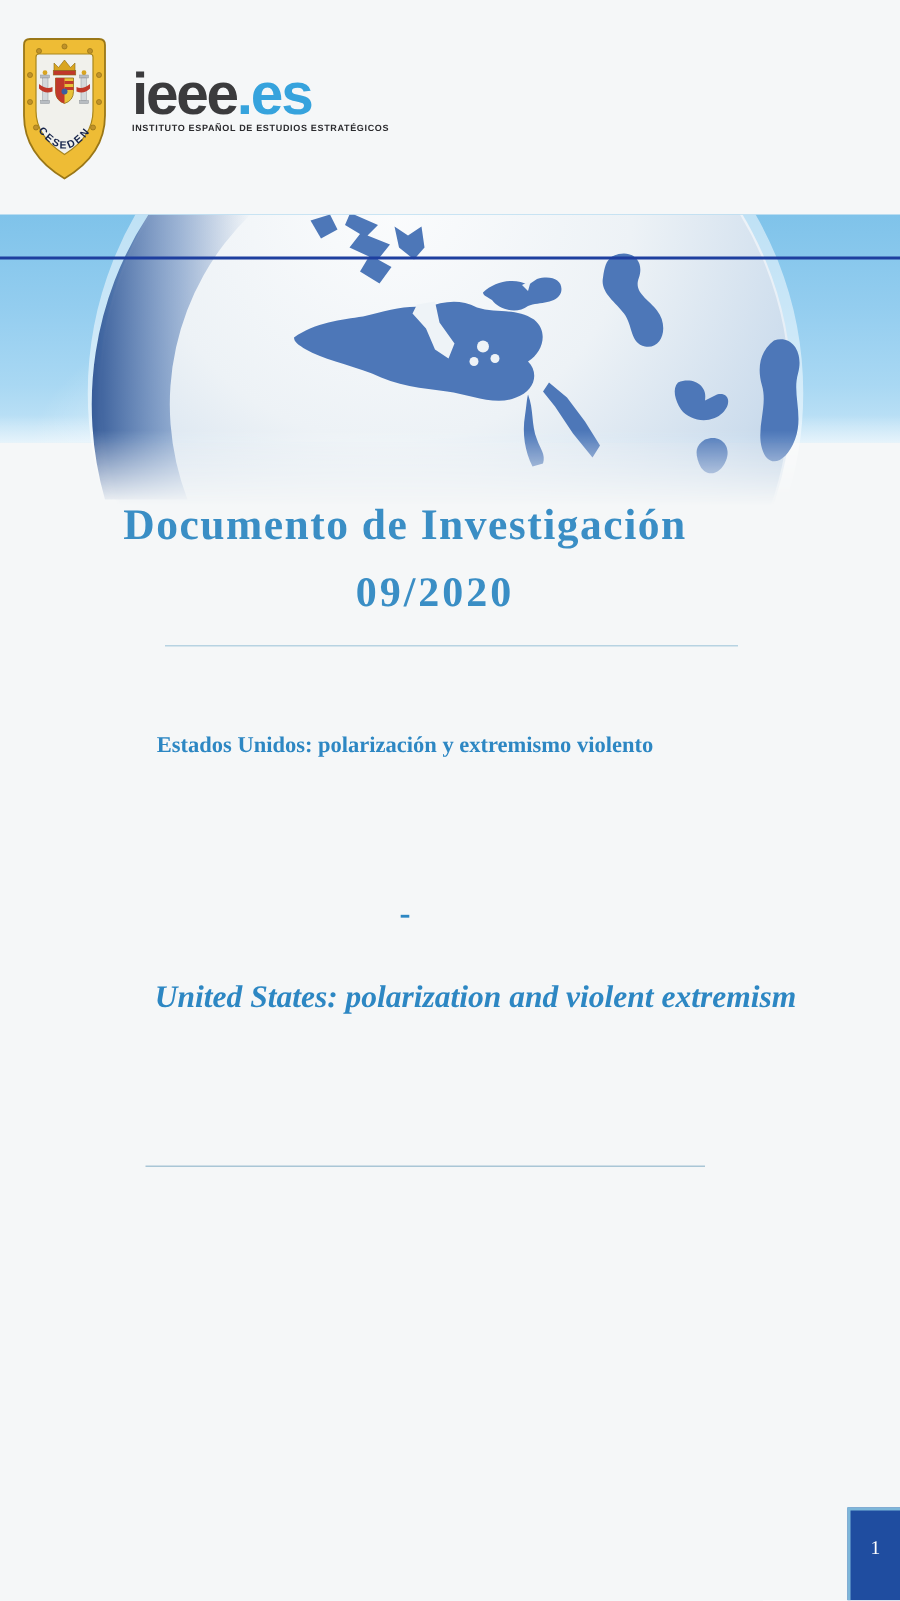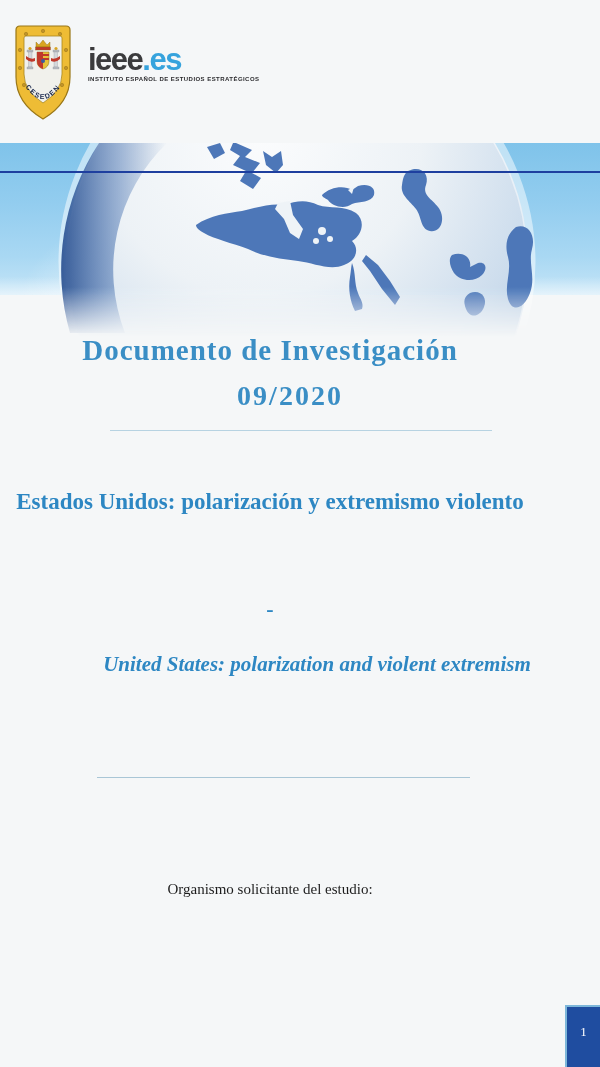--- a/index.html
+++ b/index.html
@@ -9,21 +9,21 @@
     background:#f5f7f8;
     overflow:hidden;
     font-family:"Liberation Serif", serif;
   }
 
   
   .crest{position:absolute;left:11px;top:23px;width:64px;height:100px;}
   .logo{position:absolute;left:88px;top:46px;}
   .brand-line{
     font-family:"Liberation Sans", sans-serif;
-    font-size:31px;font-weight:700;letter-spacing:-1.5px;line-height:0.9;
+    font-size:39px;font-weight:700;letter-spacing:-1.5px;line-height:0.9;
     color:#3b3b3d;white-space:nowrap;
   }
   .brand-domain{color:#36a3dd;}
   .logo-tagline{
     font-family:"Liberation Sans", sans-serif;
     font-size:6px;font-weight:700;letter-spacing:0.45px;
     color:#2b2b2e;text-transform:uppercase;margin-top:2px;white-space:nowrap;
   }
 
   
@@ -43,21 +43,21 @@
     position:absolute;left:0;top:28px;width:600px;height:2px;
     background:#1e3f9f;z-index:3;
   }
 
   
   .ctext{position:absolute;left:0;width:540px;text-align:center;}
   .doc-type{top:334px;font-size:29px;font-weight:700;letter-spacing:1px;color:#3a8ec5;}
   .doc-number{top:380px;font-size:28px;font-weight:700;letter-spacing:2px;color:#3a8ec5;margin-left:20px;}
   .rule{position:absolute;height:1px;}
   .rule1{top:430px;left:110px;width:382px;background:#b7d3e2;}
-  .title-es{top:489px;font-size:23px;font-weight:700;color:#2d87c3;}
+  .title-es{top:489px;font-size:15px;font-weight:700;color:#2d87c3;}
   .dash-sep{top:596px;font-size:22px;font-weight:700;color:#2d87c3;}
   .title-en{top:652px;font-size:21px;font-weight:700;font-style:italic;color:#2d87c3;padding-left:47px;}
   .rule2{top:777px;left:97px;width:373px;background:#a9c6d6;}
   .req-label{top:881px;font-size:15px;color:#1d1d1d;}
   .req-name{top:911px;font-size:16px;color:#1d1d1d;}
 
   
   .page-num-box{
     position:absolute;right:0;top:1005px;width:35px;height:62px;
     background:#1f4da0;
@@ -188,19 +188,18 @@
 
   <div class="ctext doc-type">Documento de Investigación</div>
   <div class="ctext doc-number">09/2020</div>
   <div class="rule rule1"></div>
 
   <div class="ctext title-es">Estados Unidos: polarización y extremismo violento</div>
   <div class="ctext dash-sep">-</div>
   <div class="ctext title-en">United States: polarization and violent extremism</div>
   <div class="rule rule2"></div>
 
-  <div class="ctext req-label">Organismo solicitante del estudio:</div>
 
   <div class="page-num-box">
     <span class="page-num">1</span>
   </div>
 
 </div>
 
 </body></html>

